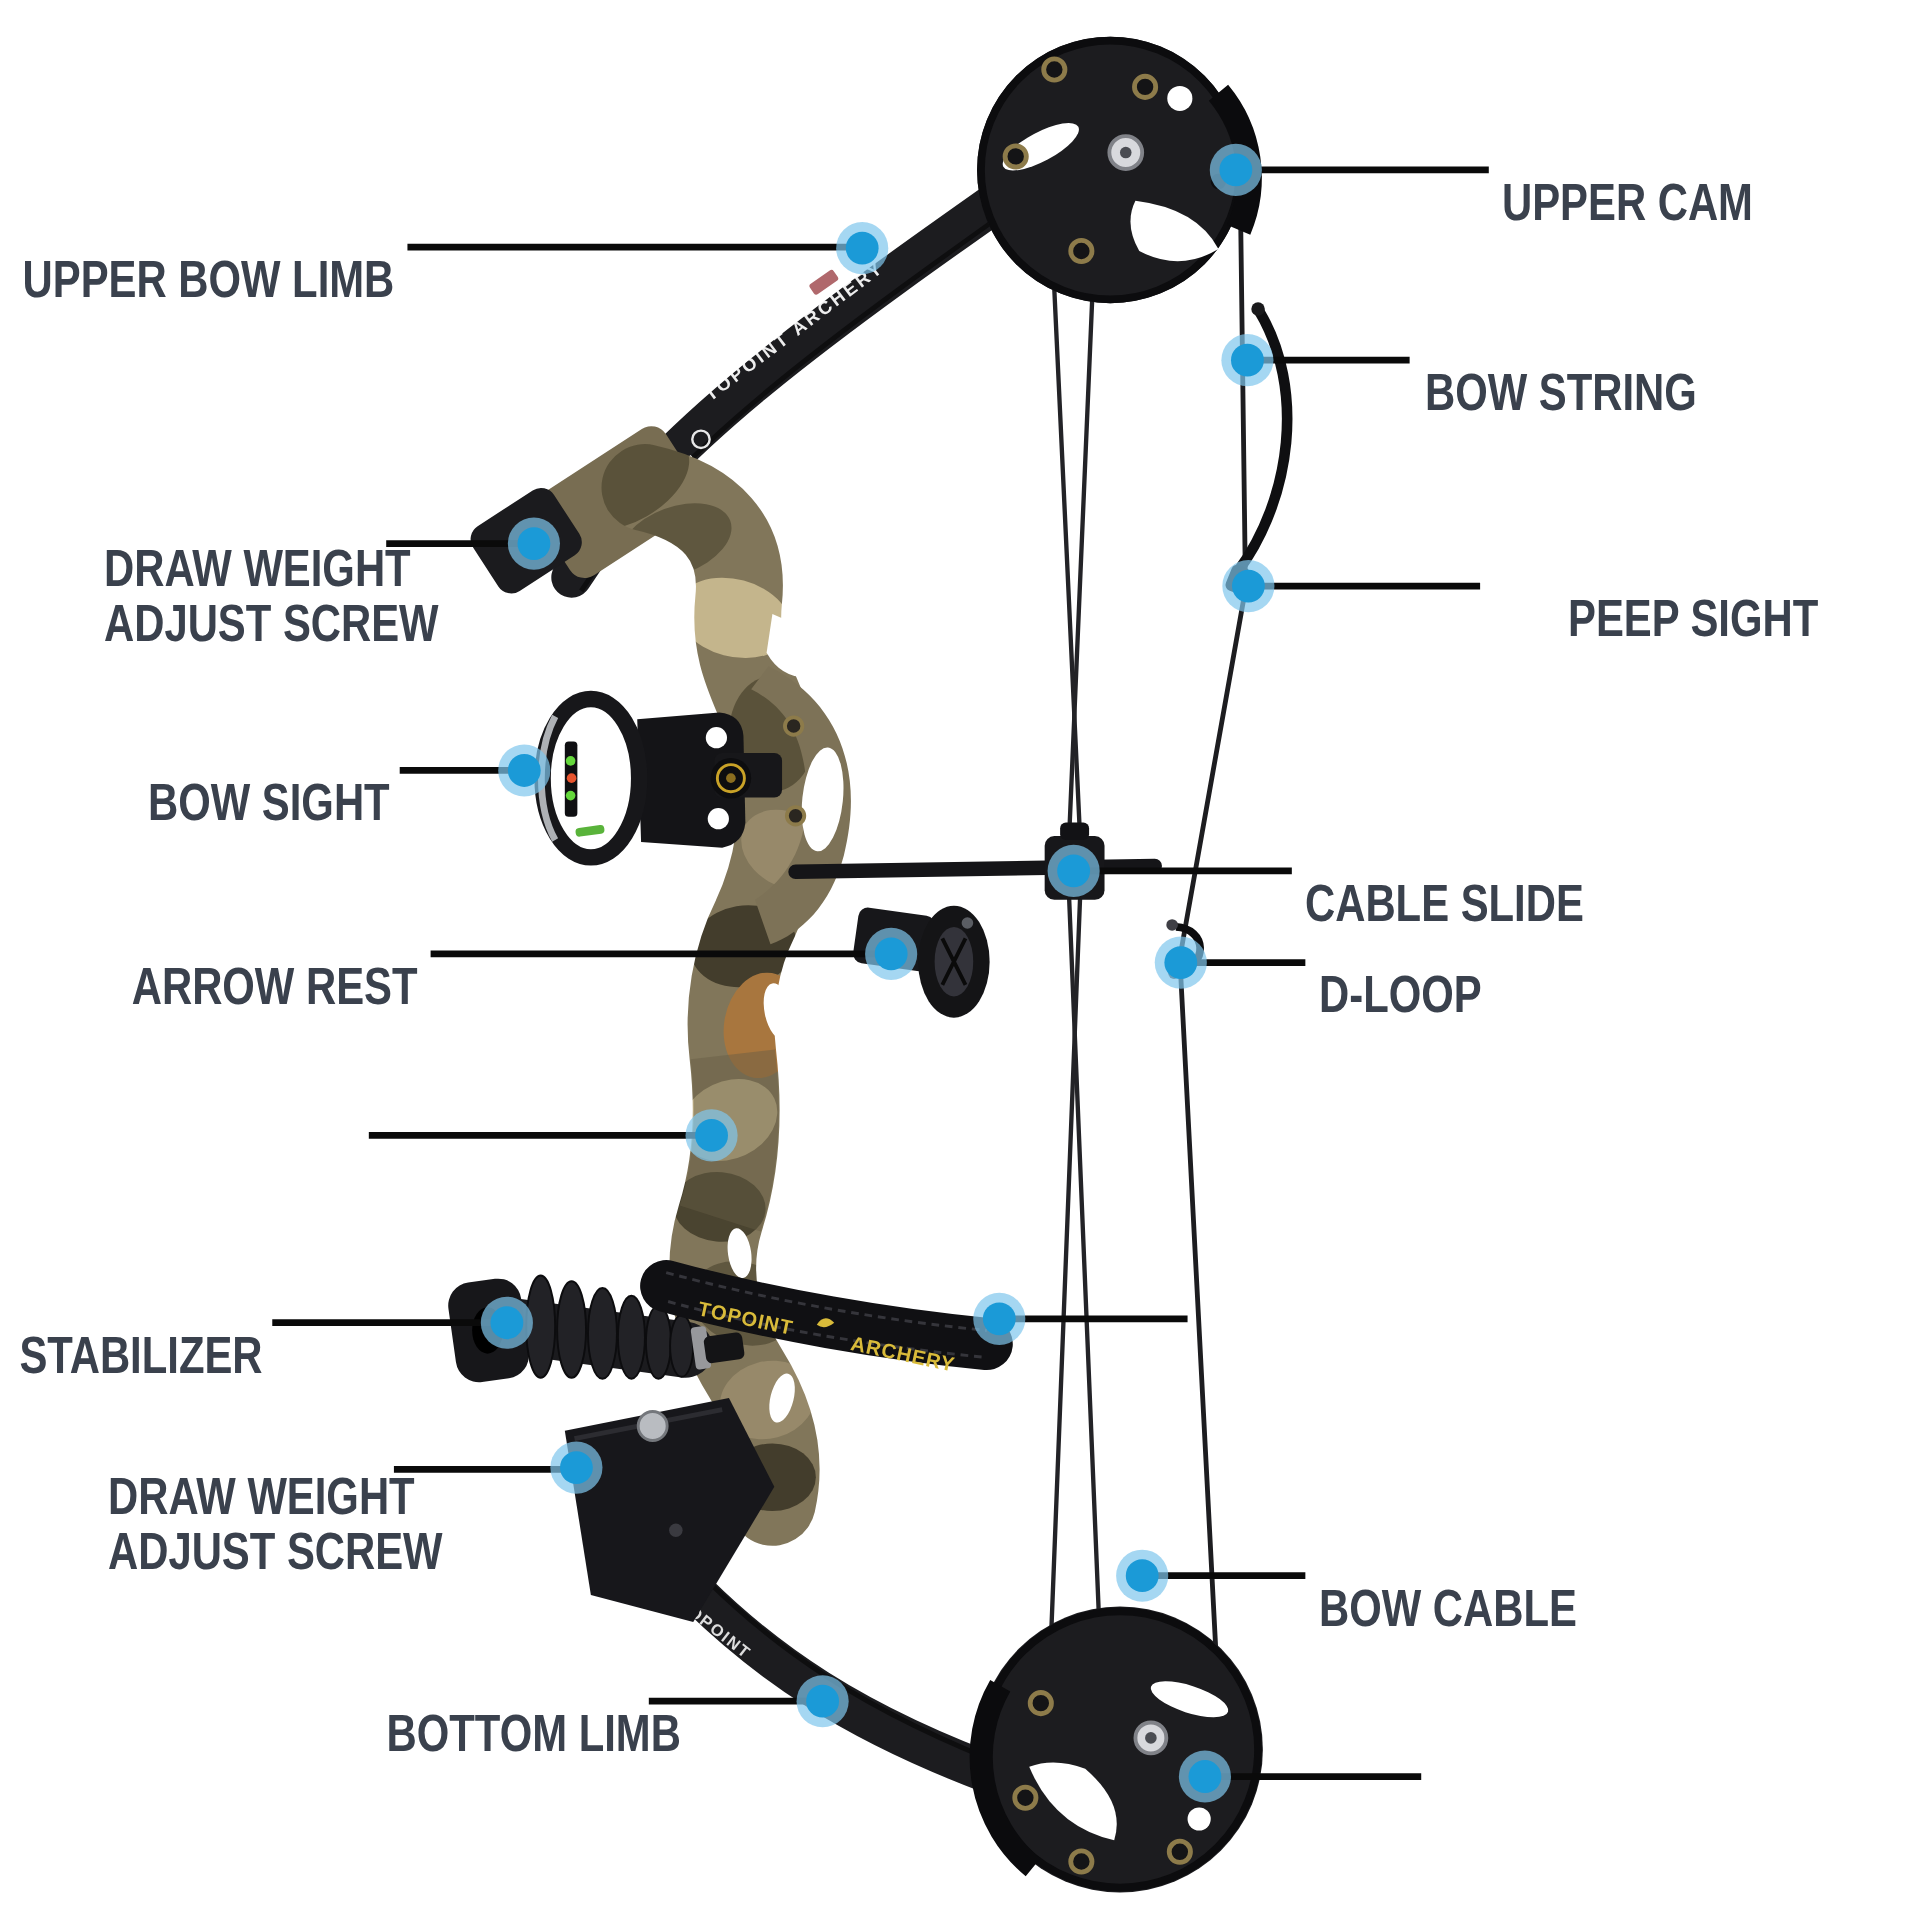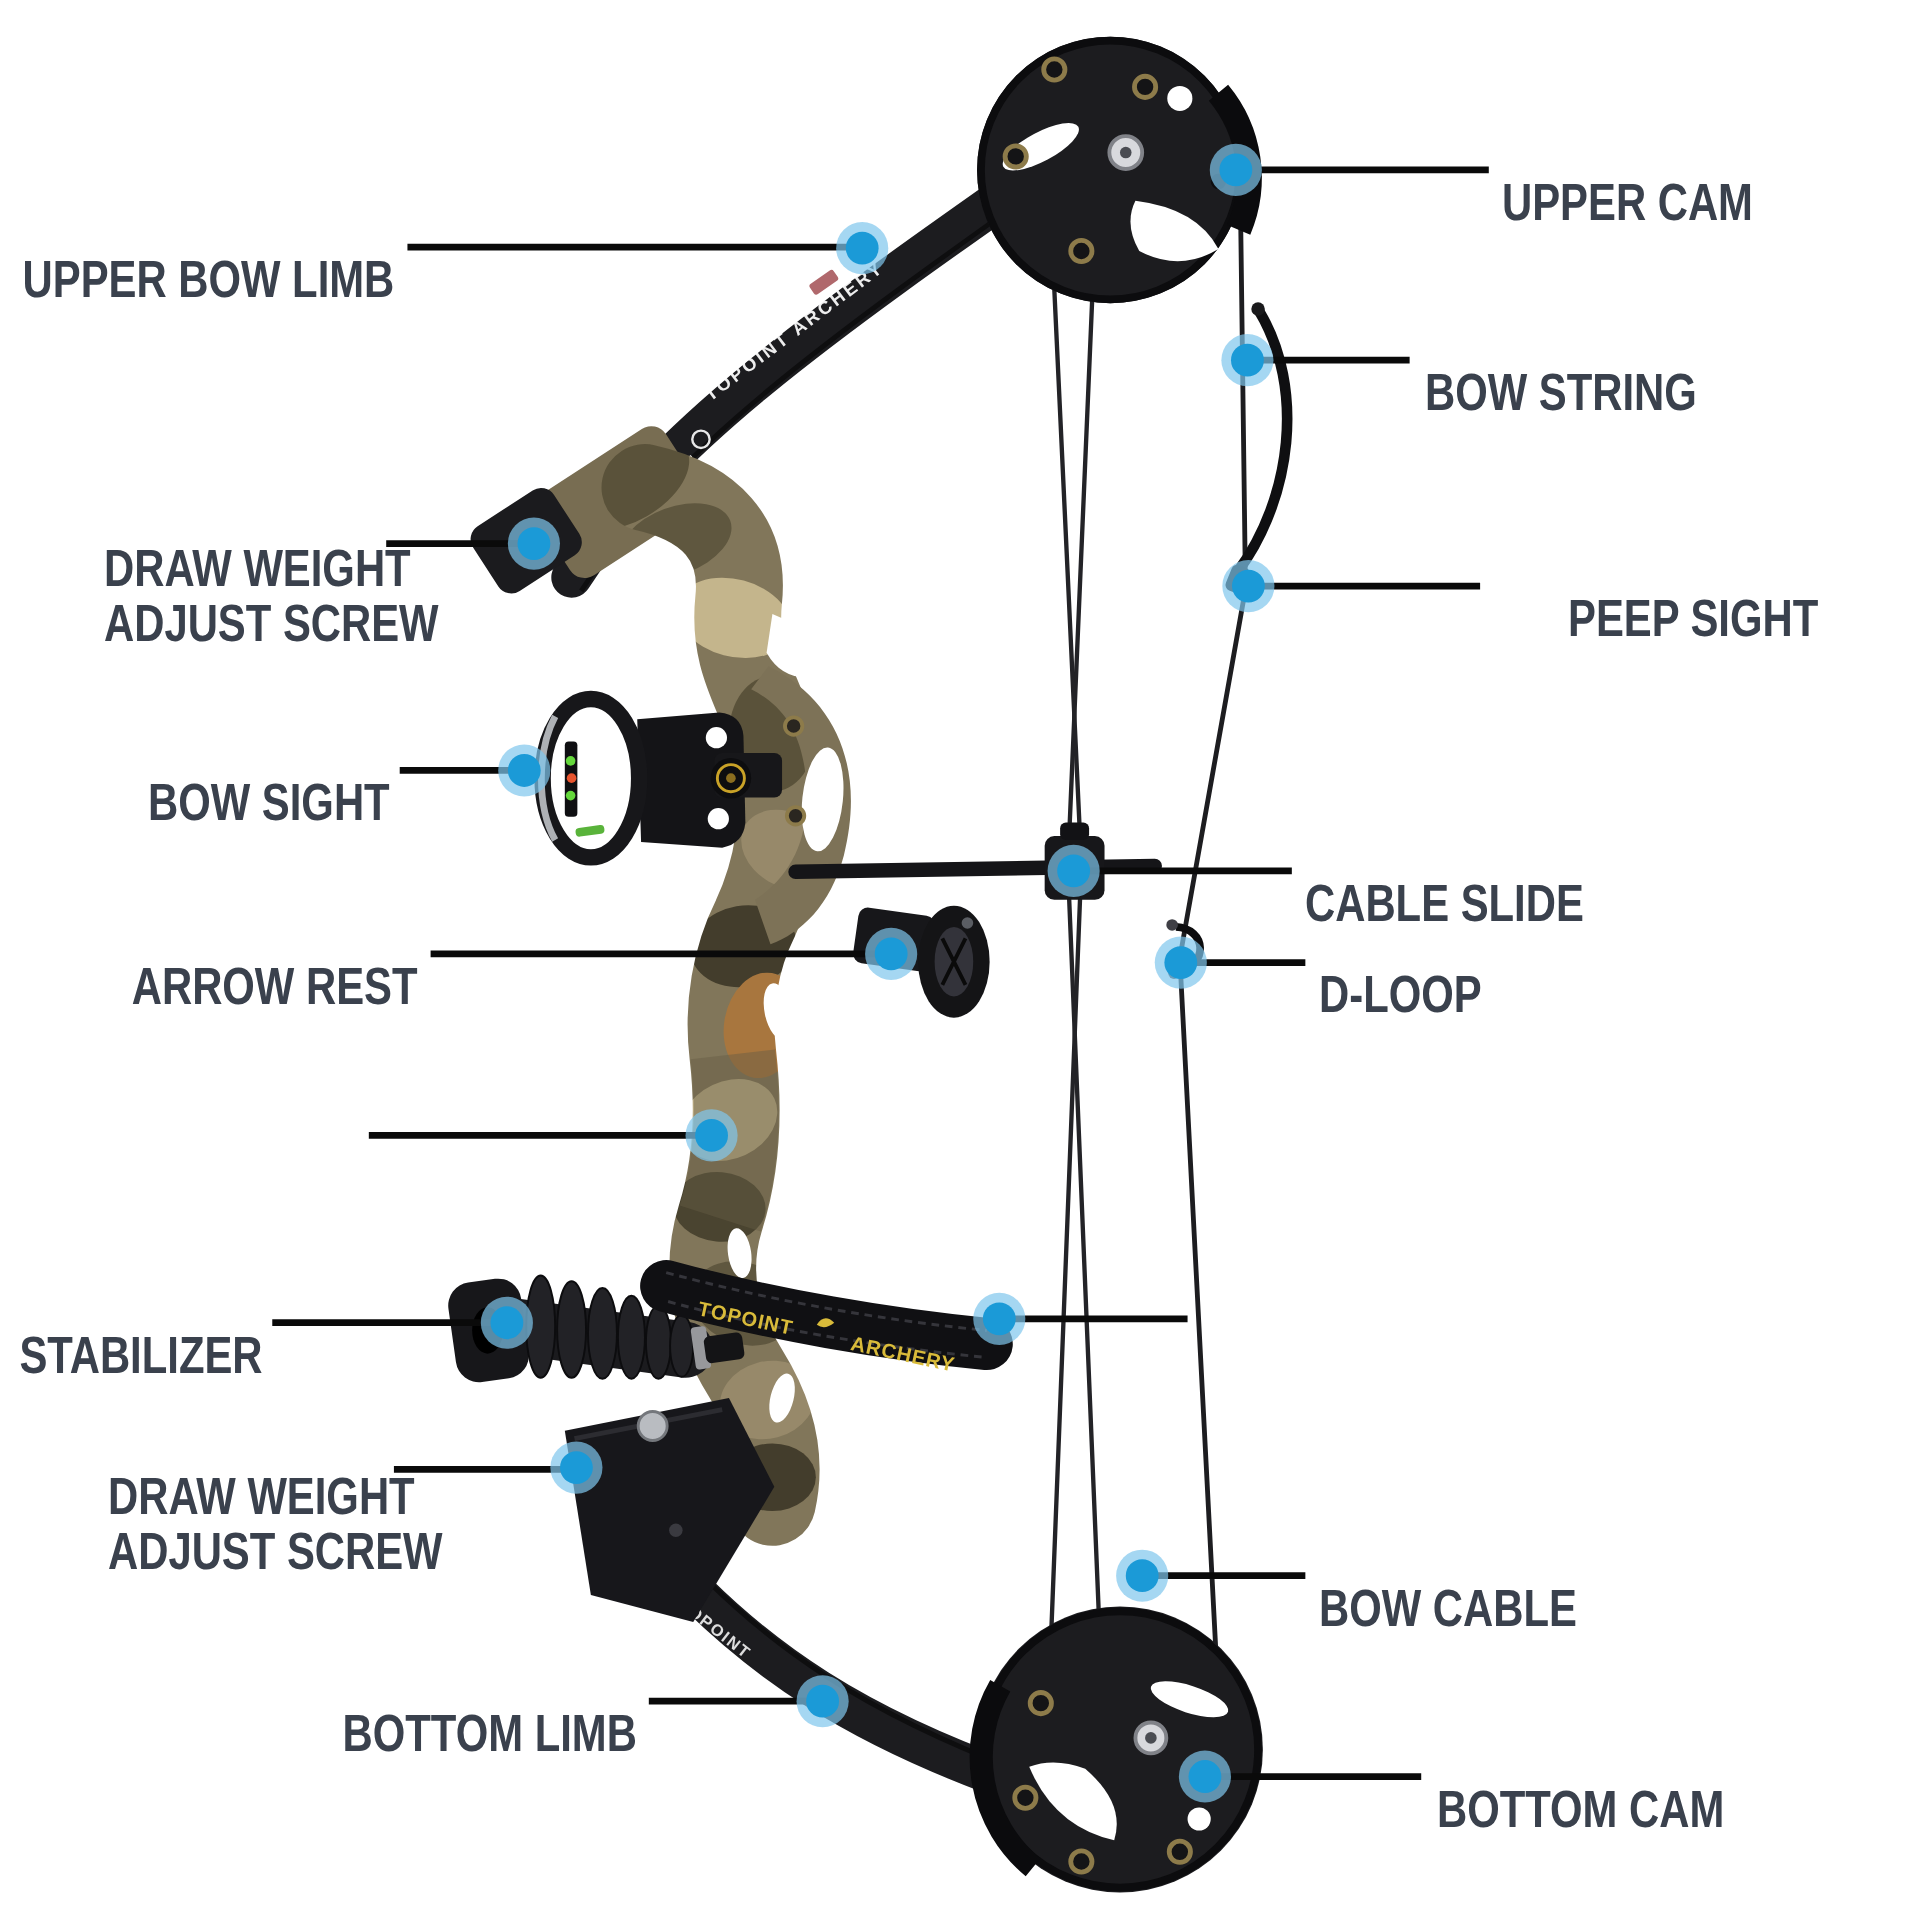--- a/index.html
+++ b/index.html
@@ -327,22 +327,19 @@
 
 <div class="callout l2" style="left:108px; top:1437px">
   <span class="lbl">DRAW WEIGHT</span>
   <span class="lbl">ADJUST SCREW</span>
 </div>
 
 <div class="callout r" style="left:1319px; top:1549px">
   <span class="lbl">BOW CABLE</span>
 </div>
 
-<div class="callout l" style="right:1294px; top:1674px">
+<div class="callout l" style="right:1250px; top:1674px">
   <span class="lbl">BOTTOM LIMB</span>
 </div>
 
-<div class="callout r" style="left:1437px; top:1750px">
-  <span class="lbl">BOTTOM CAM</span>
-</div>
 
 </div>
 
 
 </body></html>

